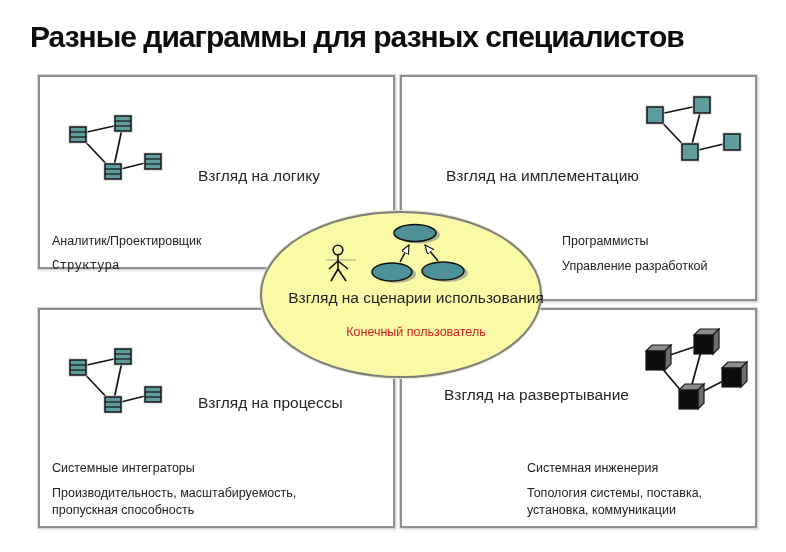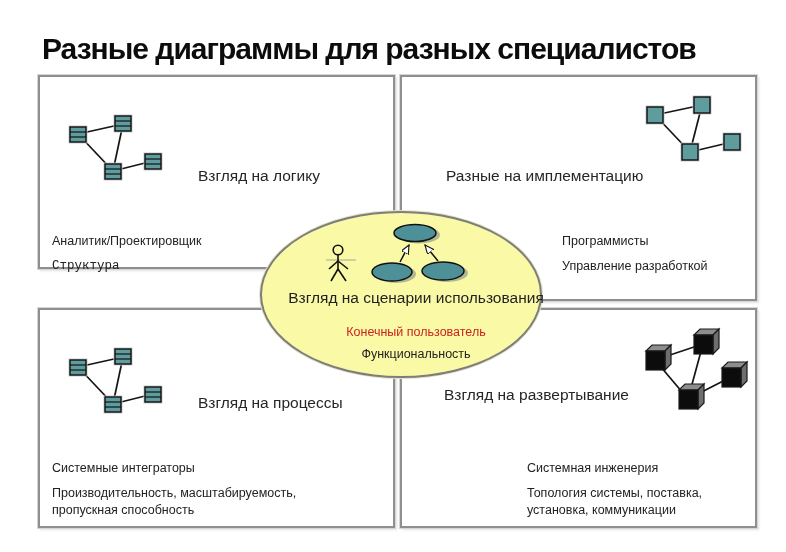--- a/index.html
+++ b/index.html
@@ -3,21 +3,21 @@
 <meta charset="utf-8">
 <style>
   html,body{margin:0;padding:0;}
   body{
     width:786px;height:552px;position:relative;background:#ffffff;
     font-family:"Liberation Sans","DejaVu Sans",sans-serif;color:#1d1d1d;
     overflow:hidden;
   }
   .abs{position:absolute;}
   h1.title{
-    position:absolute;left:30px;top:20px;margin:12px;
+    position:absolute;left:30px;top:20px;margin:0;
     font-size:30px;font-weight:700;letter-spacing:-1px;color:#0c0c0c;
     white-space:nowrap;
   }
   .quad{
     position:absolute;background:#ffffff;
     border:2px solid #8f8f8f;
     box-shadow:0 0 0 1px #d6d6d6, 2px 2px 2px rgba(200,200,200,.55);
     box-sizing:border-box;
   }
   .quad.tl{left:38px;top:75px;width:357px;height:194px;}
@@ -101,21 +101,21 @@
     </g>
     <g>
       <rect x="38.5" y="50.5" width="19" height="19" fill="#c9c9c9"></rect>
       <rect x="40" y="52" width="16" height="16" fill="#5e9c9e" stroke="#111" stroke-width="1.4"></rect>
     </g>
     <g>
       <rect x="80.5" y="40.5" width="19" height="19" fill="#c9c9c9"></rect>
       <rect x="82" y="42" width="16" height="16" fill="#5e9c9e" stroke="#111" stroke-width="1.4"></rect>
     </g>
   </svg>
-  <div class="qtitle" style="left:44px;top:90px;">Разные на имплементацию</div>
+  <div class="qtitle" style="left:44px;top:90px;">Взгляд на имплементацию</div>
   <div class="abs small red" style="left:160px;top:156px;">Программисты</div>
   <div class="abs small" style="left:160px;top:181px;">Управление разработкой</div>
 </section>
 
 <section class="quad bl">
   <svg class="mini" style="left:22px;top:30px;" width="110" height="80" viewBox="0 0 110 80">
     <g stroke="#141414" stroke-width="1.7">
       <line x1="16" y1="27" x2="61" y2="17"></line>
       <line x1="61" y1="17" x2="51" y2="64"></line>
       <line x1="16" y1="27" x2="51" y2="64"></line>
@@ -209,14 +209,13 @@
 
     <line x1="138" y1="41" x2="147" y2="24" stroke="#111" stroke-width="1.5" marker-end="url(#tri)"></line>
     <line x1="176" y1="40" x2="163" y2="24" stroke="#111" stroke-width="1.5" marker-end="url(#tri)"></line>
 
     <ellipse cx="153" cy="12" rx="21" ry="8.5" fill="#4e9097" stroke="#111" stroke-width="1.5"></ellipse>
     <ellipse cx="130" cy="51" rx="20" ry="9" fill="#4e9097" stroke="#111" stroke-width="1.5"></ellipse>
     <ellipse cx="181" cy="50" rx="21" ry="9" fill="#4e9097" stroke="#111" stroke-width="1.5"></ellipse>
   </svg>
   <div class="ctext ctitle">Взгляд на сценарии использования</div>
   <div class="ctext caudience red">Конечный пользователь</div>
-  <div class="ctext cfocus">Функциональность</div>
 </div>
 
 </body></html>

